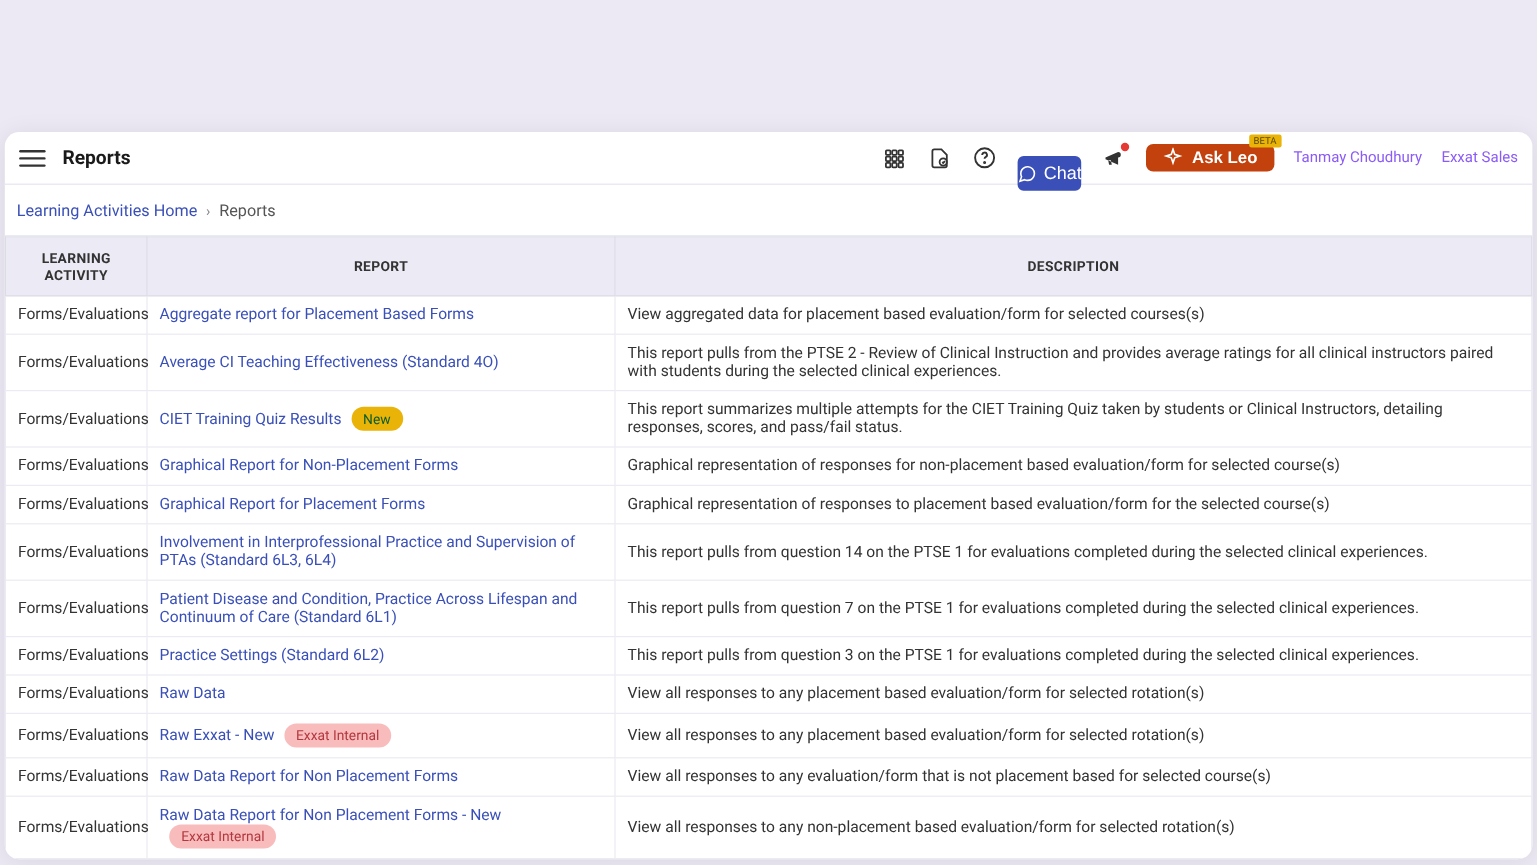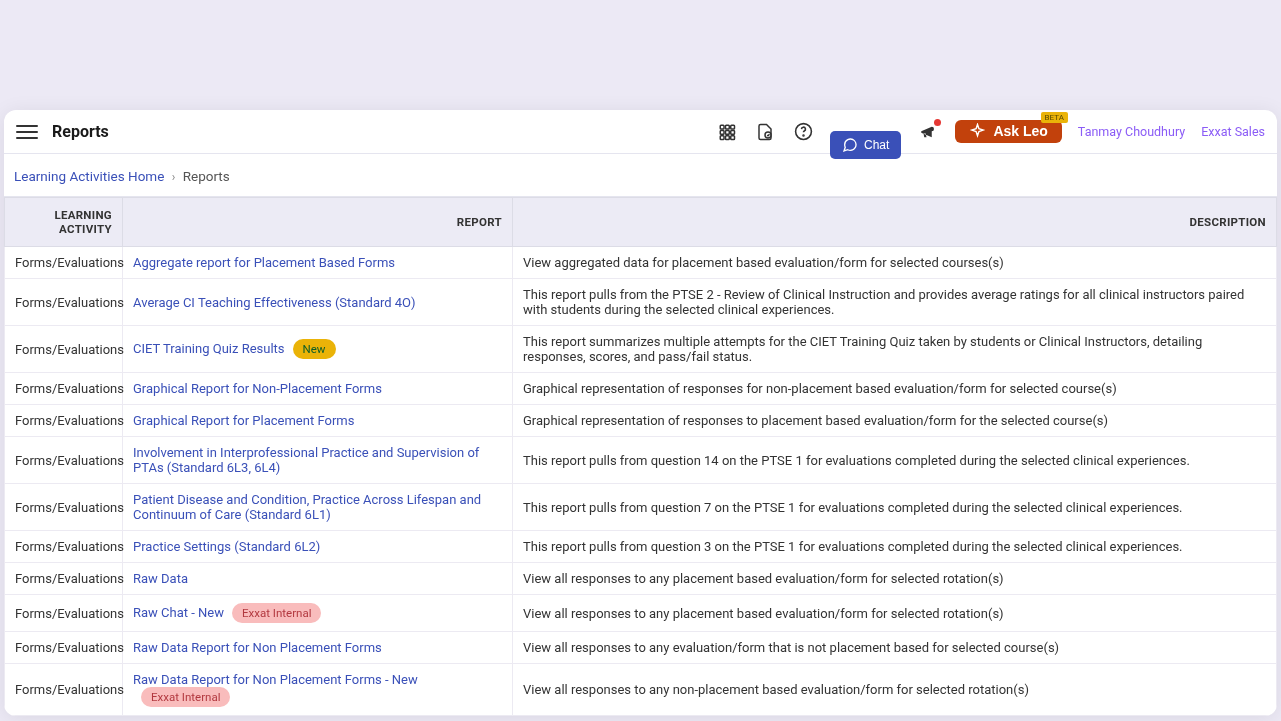--- a/index.html
+++ b/index.html
@@ -39,21 +39,21 @@
   .header-right {
     margin-left: auto; display: flex; align-items: center; gap: 16px;
   }
   .icon-btn {
     width: 22px; height: 22px; cursor: pointer;
     display: inline-flex; align-items: center; justify-content: center;
     color: #333;
   }
   .chat-btn {
     background: #3a50b8; color: #fff; border: none;
-    padding: 6px 12px; border-radius: 5px; font-size: 12px;
+    padding: 6px 0; border-radius: 5px; font-size: 15px;
     display: inline-flex; align-items: center; gap: 6px; cursor: pointer; margin-top: 26px;
   }
   .bell-wrap { position: relative; }
   .bell-dot {
     position: absolute; top: -2px; right: -2px; width: 7px; height: 7px;
     background: #e53935; border-radius: 50%;
   }
   .ask-leo-wrap { position: relative; }
   .ask-leo-btn {
     background: #c2410c; color: #fff; border: none;
@@ -69,21 +69,21 @@
   .breadcrumb {
     padding: 14px 10px 12px 10px;
     font-size: 13.5px; color: #555;
   }
   .breadcrumb a { color: #3a50b8; text-decoration: none; cursor: pointer; }
   .breadcrumb .sep { color: #888; margin: 0 4px; font-size: 12px; }
   .table-area { border-top: 1px solid #e5e5ef; }
   table { width: 100%; border-collapse: collapse; table-layout: fixed; }
   thead th {
     background: #ecebf5; color: #333; font-size: 11.5px; font-weight: 700;
-    text-align: right; padding: 10px 10px; border: 1px solid #dcdce6;
+    text-align: center; padding: 10px 10px; border: 1px solid #dcdce6;
     letter-spacing: 0.3px;
   }
   th.col-act { width: 118px; }
   th.col-rep { width: 390px; }
   tbody td {
     font-size: 13px; color: #333; padding: 8px 10px;
     border: 1px solid #eceaf2; vertical-align: middle;
   }
   td.activity { color: #333; }
   .report-link { color: #3a50b8; text-decoration: none; cursor: pointer; }
@@ -217,21 +217,21 @@
             <td><a class="report-link">Practice Settings (Standard 6L2)</a></td>
             <td>This report pulls from question 3 on the PTSE 1 for evaluations completed during the selected clinical experiences.</td>
           </tr>
           <tr>
             <td class="activity">Forms/Evaluations</td>
             <td><a class="report-link">Raw Data</a></td>
             <td>View all responses to any placement based evaluation/form for selected rotation(s)</td>
           </tr>
           <tr>
             <td class="activity">Forms/Evaluations</td>
-            <td><a class="report-link">Raw Chat - New</a><span class="badge badge-internal">Exxat Internal</span></td>
+            <td><a class="report-link">Raw Exxat - New</a><span class="badge badge-internal">Exxat Internal</span></td>
             <td>View all responses to any placement based evaluation/form for selected rotation(s)</td>
           </tr>
           <tr>
             <td class="activity">Forms/Evaluations</td>
             <td><a class="report-link">Raw Data Report for Non Placement Forms</a></td>
             <td>View all responses to any evaluation/form that is not placement based for selected course(s)</td>
           </tr>
           <tr>
             <td class="activity">Forms/Evaluations</td>
             <td><a class="report-link">Raw Data Report for Non Placement Forms - New</a><span class="badge badge-internal">Exxat Internal</span></td>

